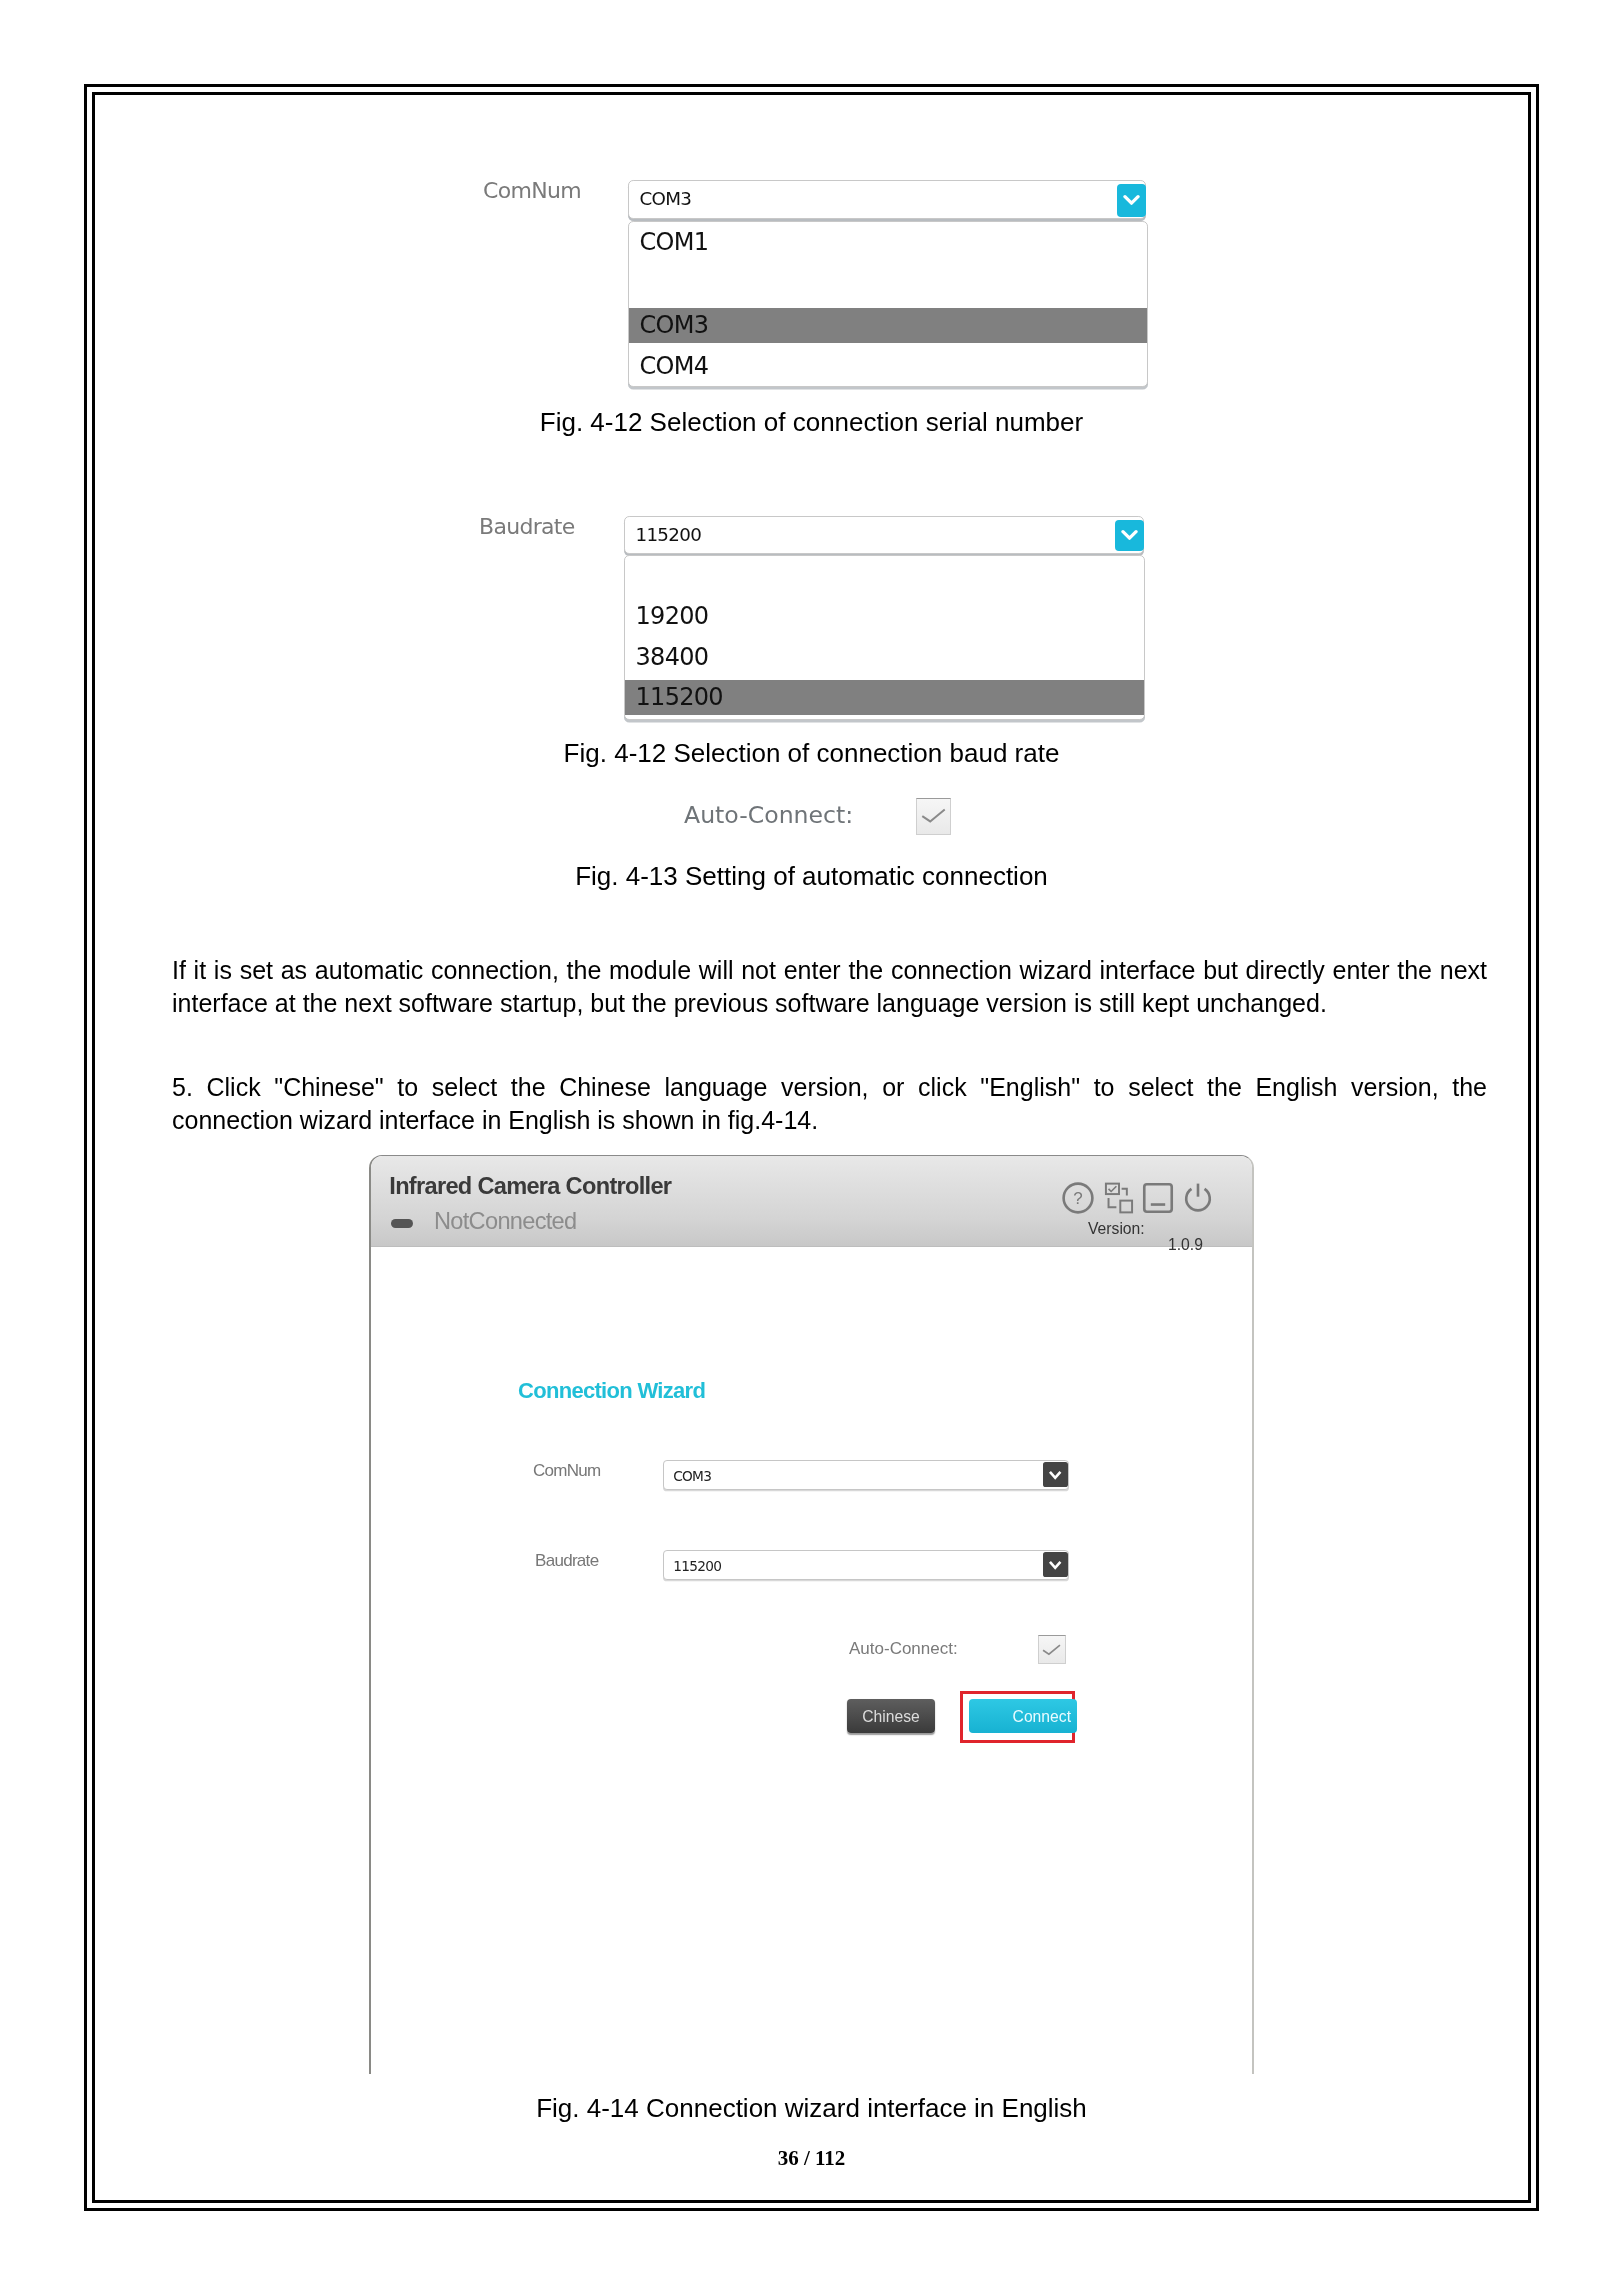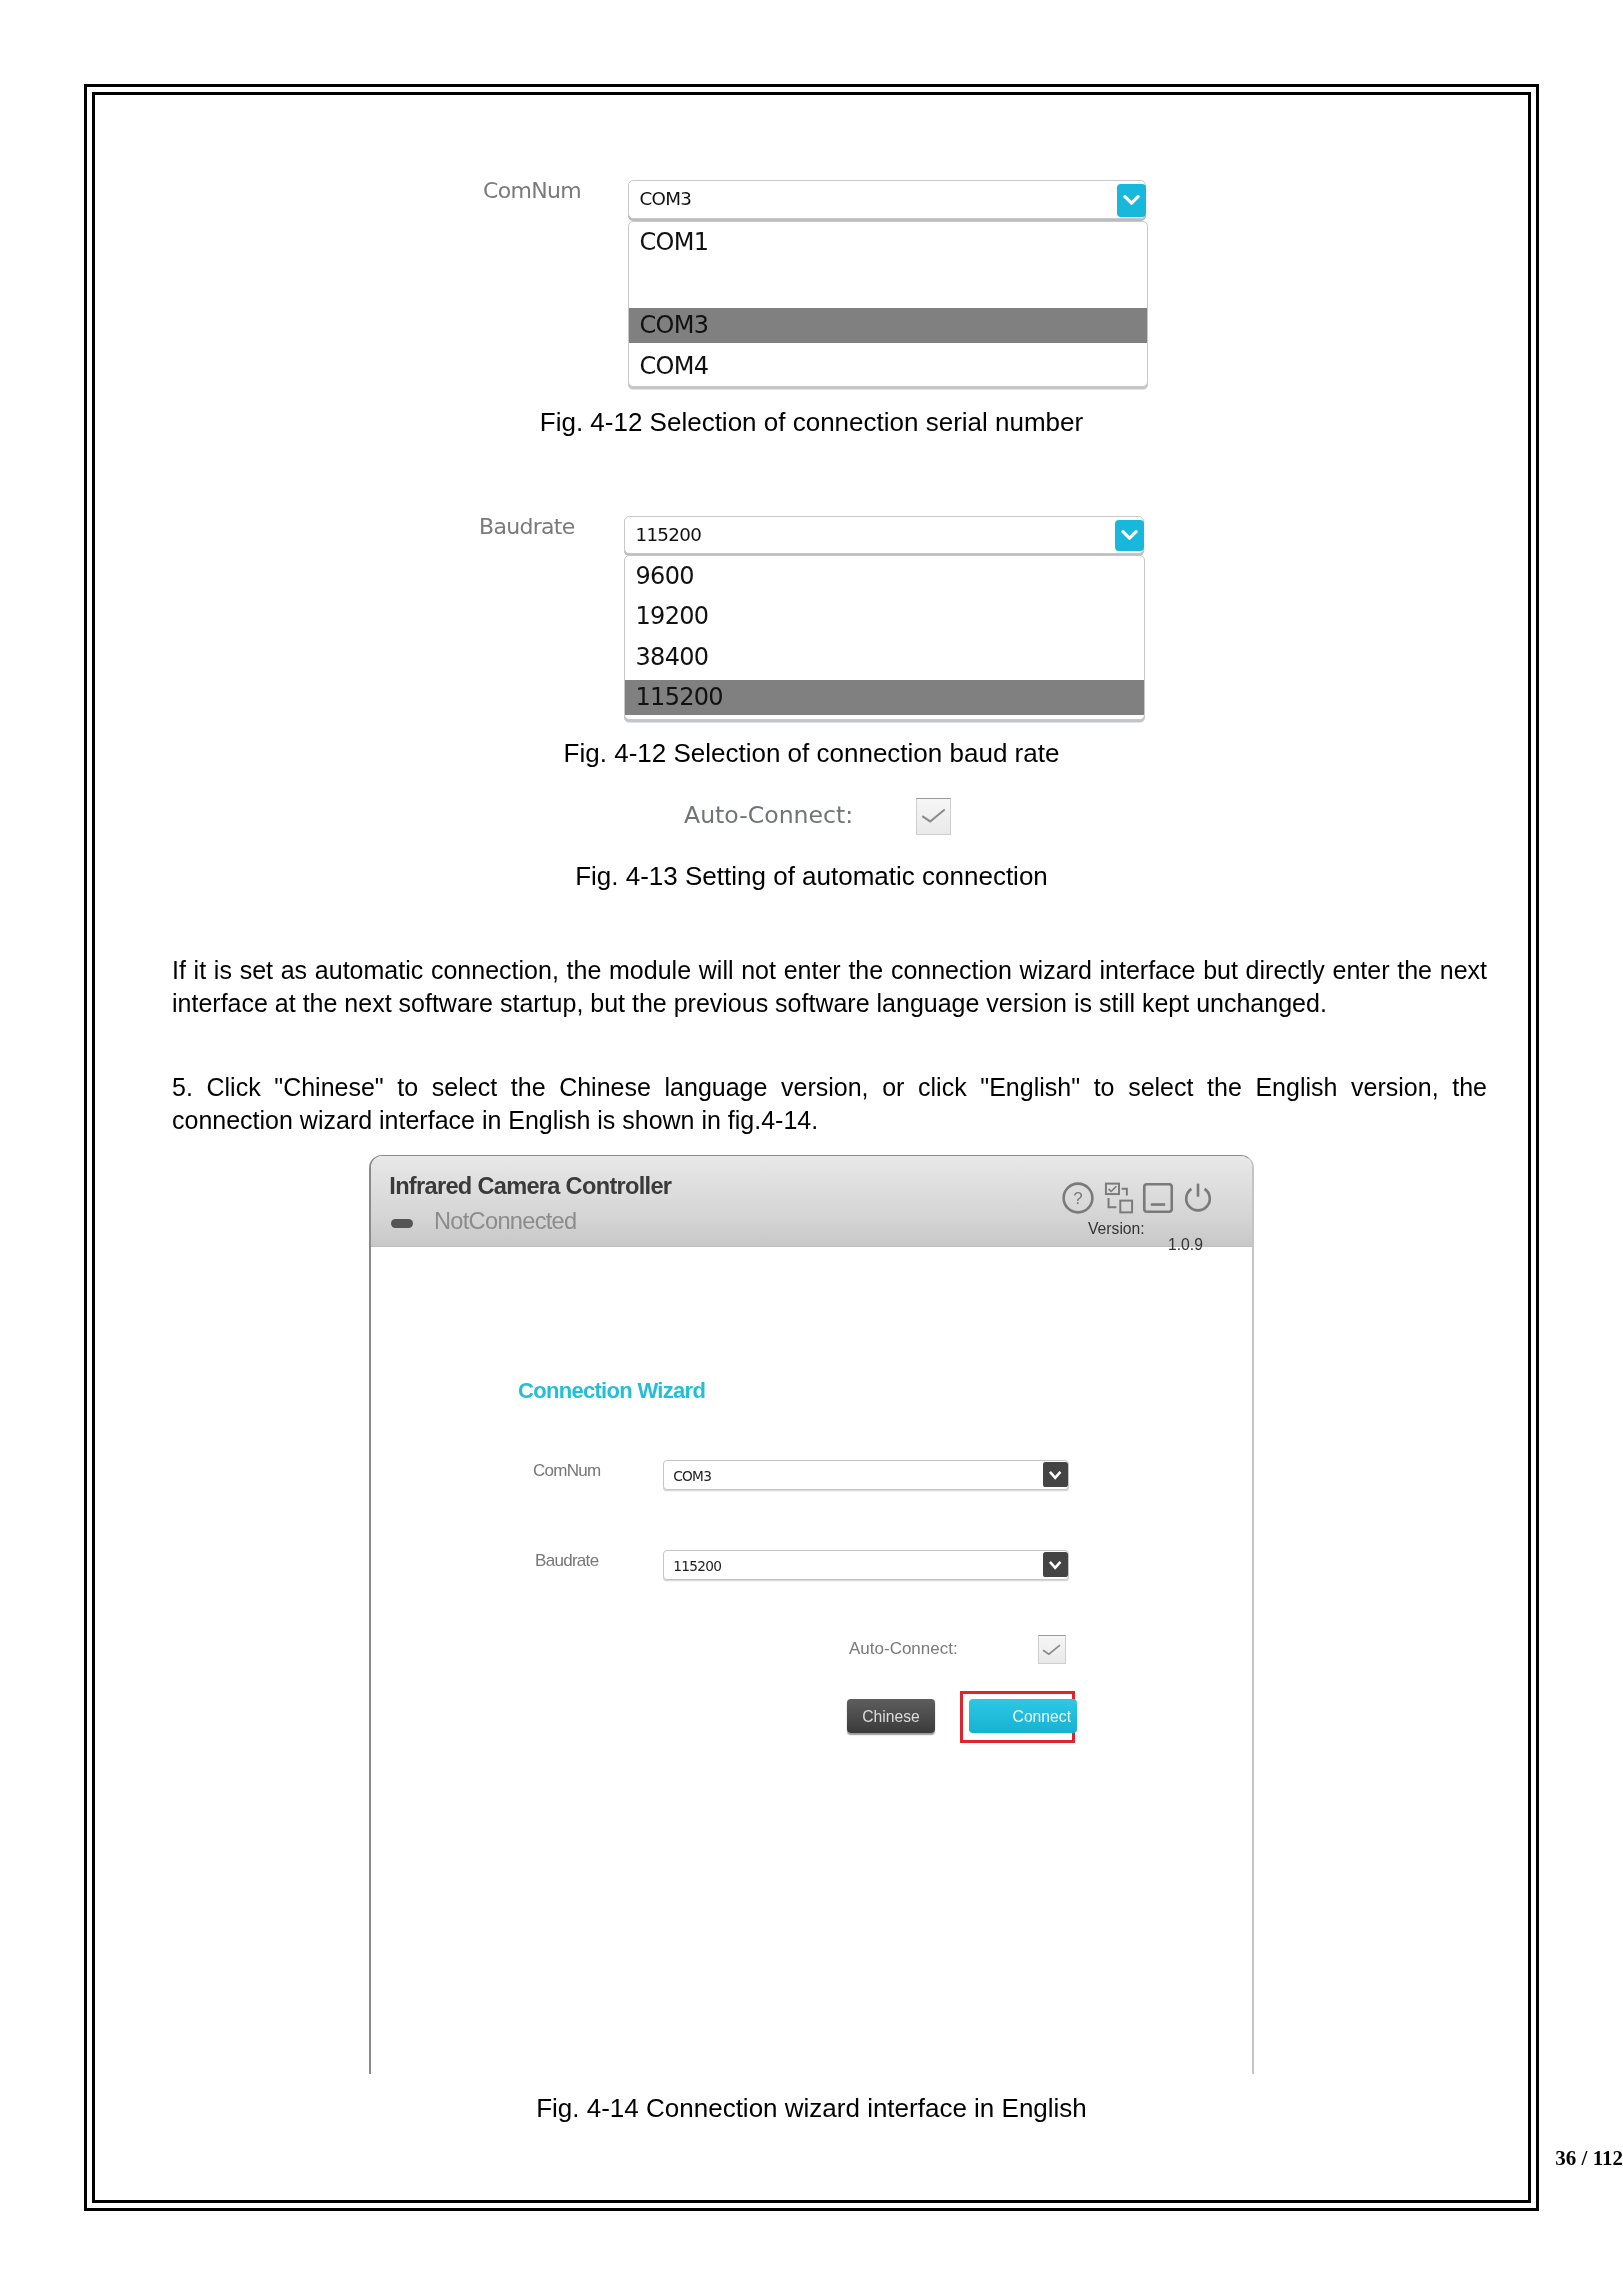--- a/index.html
+++ b/index.html
@@ -33,21 +33,21 @@
   .version-val { position:absolute; left:797px; top:80px; font-size:15.7px; color:#333; }
   .wiz-title { position:absolute; left:147px; top:222px; font-size:22px; font-weight:bold; color:#21bfd8; letter-spacing:-0.7px; }
   .wlabel { position:absolute; font-size:17px; color:#777; letter-spacing:-0.7px; }
   .wsel { position:absolute; left:292px; width:406px; height:30px; border:1.3px solid #c6c6c6; border-radius:3.9px; background:#fff; box-sizing:border-box; box-shadow:0 1.3px 0 #d8d8d8; }
   .wsel .val { position:absolute; left:9.2px; top:6.5px; font-family:"DejaVu Sans", sans-serif; font-size:13.7px; color:#222; letter-spacing:-0.7px; }
   .wsel .arrow { position:absolute; right:0; top:1.3px; width:25px; height:25px; background:#444; border-radius:2.6px; display:flex; align-items:center; justify-content:center; }
   .auto-w { position:absolute; left:478px; top:355px; font-size:17px; color:#7a7a7a; }
   .btn-chinese { position:absolute; left:476px; top:414px; width:88px; height:34px; border-radius:3.9px; background:linear-gradient(#5e5e5e,#3a3a3a); color:#dcdcdc; font-size:15.7px; text-align:center; line-height:34px; box-shadow:0 1.3px 1.3px #999; border:none; }
   .btn-connect { position:absolute; left:598px; top:414px; width:108px; height:34px; border-radius:3.9px; background:linear-gradient(#2ec8e4,#17b2d2); color:#e8fbff; font-size:15.7px; text-align:right; line-height:34px; border:none; }
   .highlight-box { position:absolute; left:589px; top:406px; width:115px; height:52px; border:3.3px solid #e0242c; box-sizing:border-box; }
-  .pagenum { position:absolute; left:0; width:1623px; top:2146px; text-align:right; font-family:"Liberation Serif", serif; font-weight:bold; font-size:21px; }
+  .pagenum { position:absolute; left:0; width:1623px; top:2146px; text-align:center; font-family:"Liberation Serif", serif; font-weight:bold; font-size:21px; }
 </style>
 </head>
 <body>
 
 <div class="frame-outer"></div>
 <div class="frame-inner"></div>
 
 <div>
   <div class="ui-label" style="left:483px; top:178px;">ComNum</div>
   <div class="sel" style="left:628px; top:180px; width:518px; height:39px;">
@@ -70,21 +70,20 @@
   <div class="ui-label" style="left:479px; top:514px;">Baudrate</div>
   <div class="sel" style="left:624px; top:516px; width:520px; height:38px;">
     <span class="val">115200</span>
     <span class="arrow" style="height:31px;">
       <svg width="17" height="11.8" viewBox="0 0 26 18">
           <polyline points="3,4 13,14 23,4" fill="none" stroke="#fff" stroke-width="5" stroke-linecap="round" stroke-linejoin="round"></polyline>
         </svg>
     </span>
   </div>
   <div class="list" style="left:624px; top:555px; width:521px; height:165px;">
-    <div class="item" style="top:2.6px;">9600</div>
     <div class="item" style="top:43px;">19200</div>
     <div class="item" style="top:84px;">38400</div>
     <div class="item sel-item" style="top:124px;">115200</div>
   </div>
   <div class="caption" style="top:738px;">Fig. 4-12 Selection of connection baud rate</div>
 </div>
 
 <div>
   <div class="auto-label" style="left:684px; top:801px;">Auto-Connect:</div>
   <div class="chk" style="left:916px; top:798px; width:35px; height:37px;">

